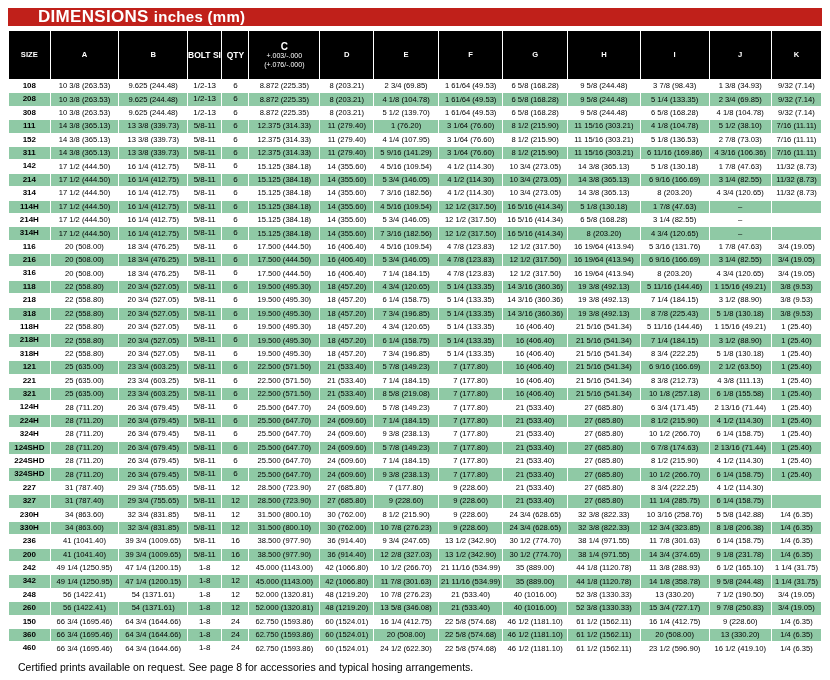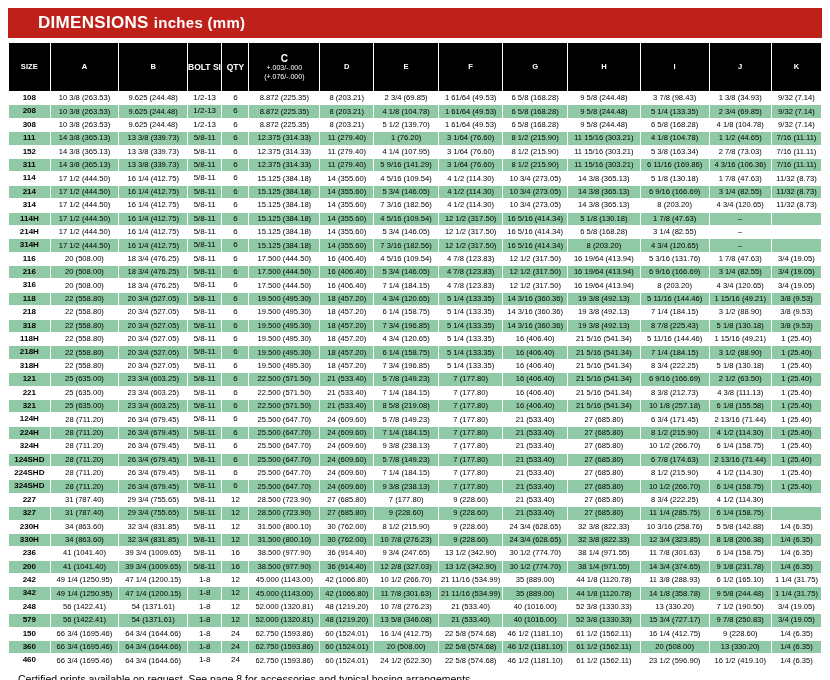--- a/index.html
+++ b/index.html
@@ -7,21 +7,21 @@
     width:830px;height:680px;
     background:#ffffff;
     font-family:"Liberation Sans", sans-serif;
     -webkit-font-smoothing:antialiased;
   }
   .page{position:relative;width:830px;height:680px;box-sizing:border-box;padding:0 8px;}
 
   
   .title-bar{
     margin-top:8px;
-    height:30px;
+    height:18px;
     background:#c0201a;
     display:flex;align-items:center;
   }
   .title-bar .t{
     color:#ffffff;
     font-size:17px;
     font-weight:bold;
     letter-spacing:.3px;
     padding-left:30px;
   }
@@ -180,57 +180,57 @@
           <td>13 3/8 (339.73)</td>
           <td class="qty">5/8-11</td>
           <td class="qty">6</td>
           <td>12.375 (314.33)</td>
           <td>11 (279.40)</td>
           <td>1 (76.20)</td>
           <td>3 1/64 (76.60)</td>
           <td>8 1/2 (215.90)</td>
           <td>11 15/16 (303.21)</td>
           <td>4 1/8 (104.78)</td>
-          <td>1 1/2 (44.65)</td>
+          <td>5 1/2 (38.10)</td>
           <td>7/16 (11.11)</td>
         </tr>
         <tr class="w">
           <td class="size">152</td>
           <td>14 3/8 (365.13)</td>
           <td>13 3/8 (339.73)</td>
           <td class="qty">5/8-11</td>
           <td class="qty">6</td>
           <td>12.375 (314.33)</td>
           <td>11 (279.40)</td>
           <td>4 1/4 (107.95)</td>
           <td>3 1/64 (76.60)</td>
           <td>8 1/2 (215.90)</td>
           <td>11 15/16 (303.21)</td>
-          <td>5 3/8 (163.34)</td>
+          <td>5 1/8 (136.53)</td>
           <td>2 7/8 (73.03)</td>
           <td>7/16 (11.11)</td>
         </tr>
         <tr class="g">
           <td class="size">311</td>
           <td>14 3/8 (365.13)</td>
           <td>13 3/8 (339.73)</td>
           <td class="qty">5/8-11</td>
           <td class="qty">6</td>
           <td>12.375 (314.33)</td>
           <td>11 (279.40)</td>
           <td>5 9/16 (141.29)</td>
           <td>3 1/64 (76.60)</td>
           <td>8 1/2 (215.90)</td>
           <td>11 15/16 (303.21)</td>
           <td>6 11/16 (169.86)</td>
           <td>4 3/16 (106.36)</td>
           <td>7/16 (11.11)</td>
         </tr>
         <tr class="w">
-          <td class="size">114</td>
+          <td class="size">142</td>
           <td>17 1/2 (444.50)</td>
           <td>16 1/4 (412.75)</td>
           <td class="qty">5/8-11</td>
           <td class="qty">6</td>
           <td>15.125 (384.18)</td>
           <td>14 (355.60)</td>
           <td>4 5/16 (109.54)</td>
           <td>4 1/2 (114.30)</td>
           <td>10 3/4 (273.05)</td>
           <td>14 3/8 (365.13)</td>
@@ -744,21 +744,21 @@
           <td>48 (1219.20)</td>
           <td>10 7/8 (276.23)</td>
           <td>21 (533.40)</td>
           <td>40 (1016.00)</td>
           <td>52 3/8 (1330.33)</td>
           <td>13 (330.20)</td>
           <td>7 1/2 (190.50)</td>
           <td>3/4 (19.05)</td>
         </tr>
         <tr class="g">
-          <td class="size">579</td>
+          <td class="size">260</td>
           <td>56 (1422.41)</td>
           <td>54 (1371.61)</td>
           <td class="qty">1-8</td>
           <td class="qty">12</td>
           <td>52.000 (1320.81)</td>
           <td>48 (1219.20)</td>
           <td>13 5/8 (346.08)</td>
           <td>21 (533.40)</td>
           <td>40 (1016.00)</td>
           <td>52 3/8 (1330.33)</td>

